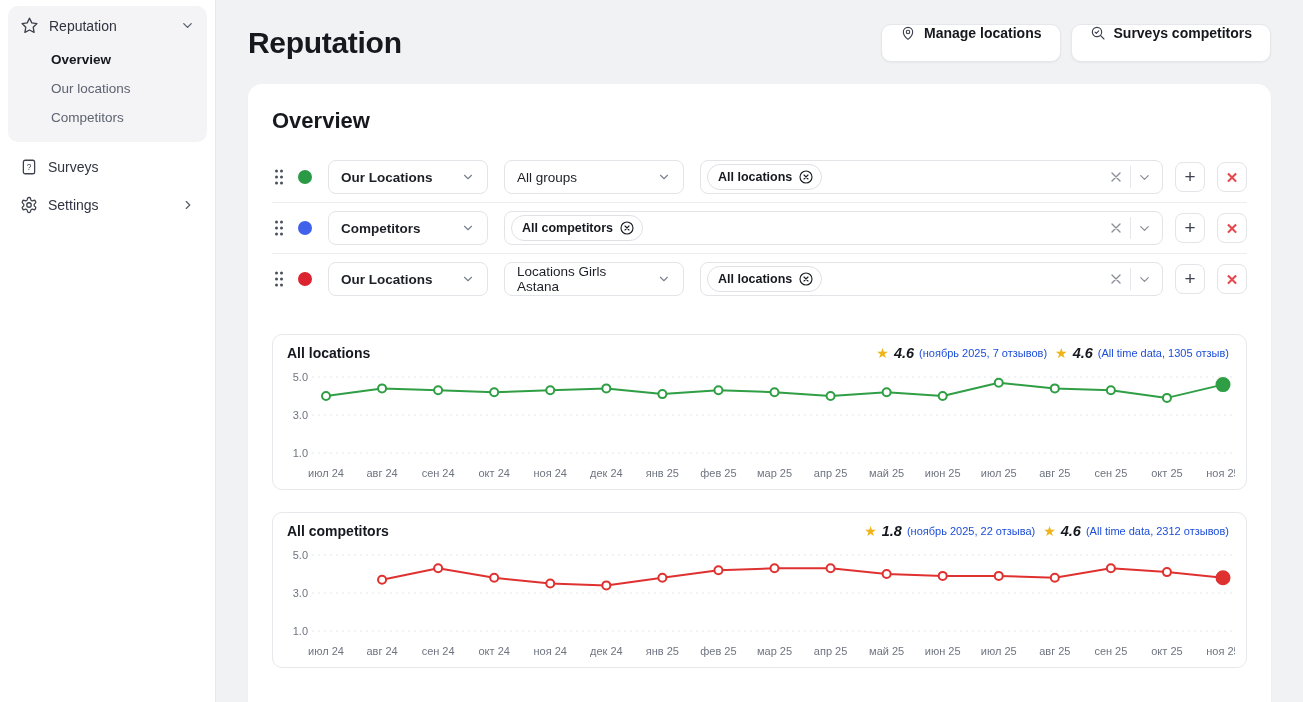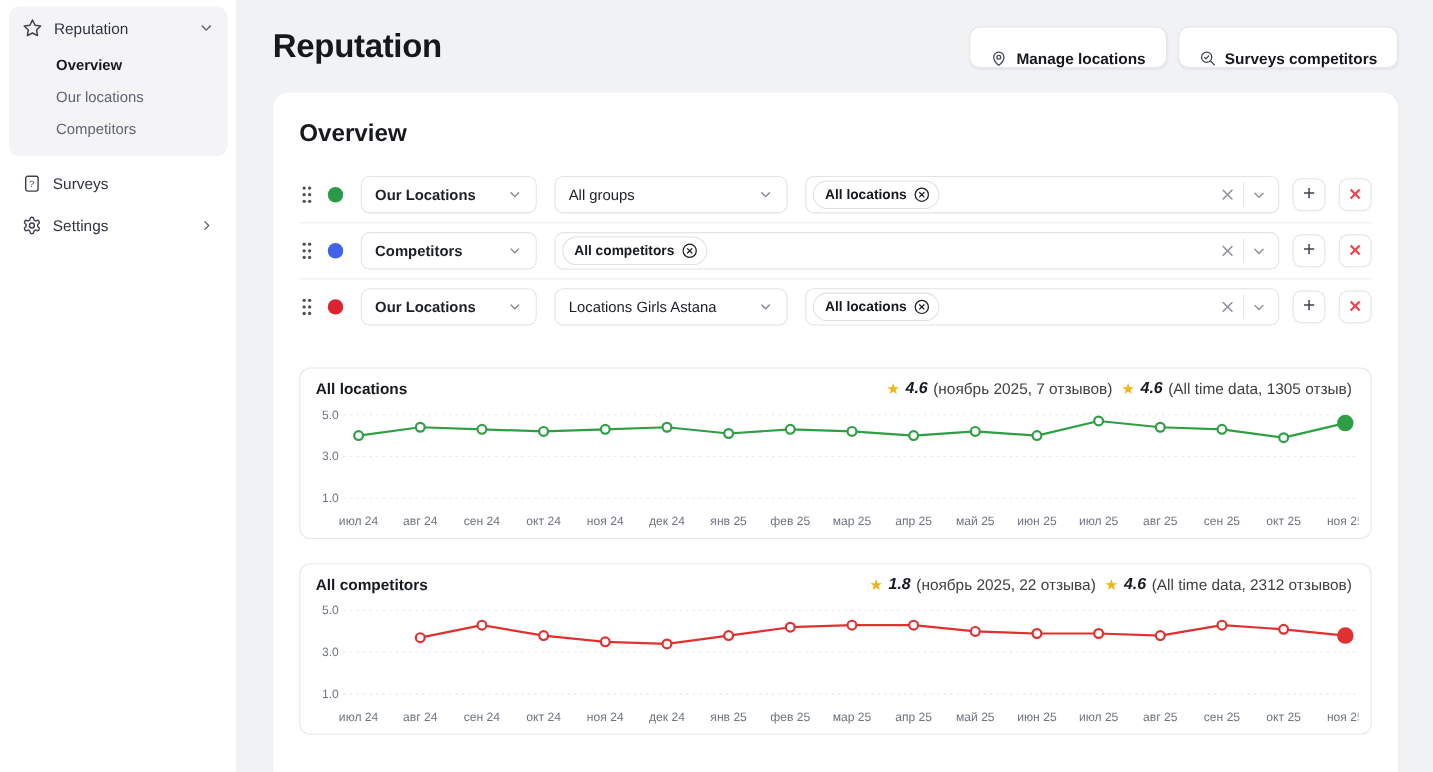--- a/index.html
+++ b/index.html
@@ -19,39 +19,39 @@
     stroke-linecap:round; stroke-linejoin:round; }
   .chev { stroke:#565c68; stroke-width:2; fill:none; stroke-linecap:round; stroke-linejoin:round; }
   .sub-item { padding:7px 12px 7px 43px; font-size:13.5px; color:#5d6370; cursor:pointer; }
   .sub-item.active { color:#15181e; font-weight:700; }
 
   
   .main { flex:1; padding:24px 32px 0 32px; overflow:hidden; }
   .page-header { display:flex; align-items:center; justify-content:space-between; margin-bottom:22px; }
   .page-title { font-size:30px; font-weight:700; letter-spacing:-0.3px; color:#16181d; }
   .header-actions { display:flex; gap:10px; }
-  .btn-white { display:flex; align-items:flex-end; gap:8px; height:38px; padding:0 18px;
+  .btn-white { display:flex; align-items:flex-start; gap:8px; height:38px; padding:0 18px;
     background:#fff; border:1px solid #e6e7ea; border-radius:10px;
     box-shadow:0 1px 2px rgba(20,22,28,.05); font-size:14px; font-weight:700;
     color:#16181d; cursor:pointer; font-family:inherit; }
 
   
   .card { background:#fff; border-radius:14px; padding:24px; height:640px;
     box-shadow:0 1px 2px rgba(20,22,28,.04); }
   .card-title { font-size:22px; font-weight:700; color:#16181d; margin-bottom:18px; }
 
   .filter-row { display:flex; align-items:center; gap:12px; padding:8px 0; }
   .filter-row + .filter-row { border-top:1px solid #ededef; }
   .drag-handle { width:14px; display:flex; cursor:grab; }
   .color-dot { width:14px; height:14px; border-radius:50%; flex:none; }
   .select { display:flex; align-items:center; justify-content:space-between; gap:8px;
     height:34px; padding:0 12px; border:1px solid #e3e4e8; border-radius:8px;
     background:#fff; font-size:13.5px; color:#1c1f26; cursor:pointer; margin-left:4px; }
   .select.strong { font-weight:700; }
-  .select.w160 { width:160px; } .select.w180 { width:212px; }
+  .select.w160 { width:160px; } .select.w180 { width:180px; }
   .multiselect { flex:1; display:flex; align-items:center; gap:6px; height:34px;
     padding:0 10px 0 6px; border:1px solid #e3e4e8; border-radius:8px;
     background:#fff; cursor:text; margin-left:4px; }
   .pill { display:inline-flex; align-items:center; gap:6px; padding:4px 7px 4px 10px;
     border:1px solid #e0e1e5; border-radius:999px; font-size:12.5px; font-weight:700;
     color:#15181e; background:#fff; white-space:nowrap; }
   .ms-spacer { flex:1; }
   .ms-divider { width:1px; height:22px; background:#e6e7ea; }
   .sq-btn { width:30px; height:30px; border:1px solid #e3e4e8; border-radius:8px;
     background:#fff; display:flex; align-items:center; justify-content:center;
@@ -61,21 +61,21 @@
 
   
   .chart-card { border:1px solid #e7e8eb; border-radius:10px; padding:10px 14px 6px 14px;
     margin-top:22px; }
   .chart-card.first { margin-top:30px; }
   .chart-header { display:flex; align-items:center; justify-content:space-between; }
   .chart-title { font-size:14px; font-weight:700; color:#15181e; }
   .chart-ratings { display:flex; align-items:center; gap:5px; }
   .star { color:#f0b418; font-size:14px; line-height:1; }
   .rating-value { font-size:14.5px; font-weight:700; color:#15181e;font-style:italic; }
-  .rating-note { font-size:14px; color:#404040; margin-right:3px; }
+  .rating-note { font-size:11px; color:#1d4ed8; margin-right:3px; }
   .chart-svg { display:block; width:948px; height:118px; margin-top:4px; }
   .ytick, .xtick { font-family:"Liberation Sans", sans-serif; font-size:11px; fill:#6e7480; }
 </style>
 </head>
 <body>
 
 <div class="app">
 
   <aside class="sidebar">
     <div class="nav-group">

